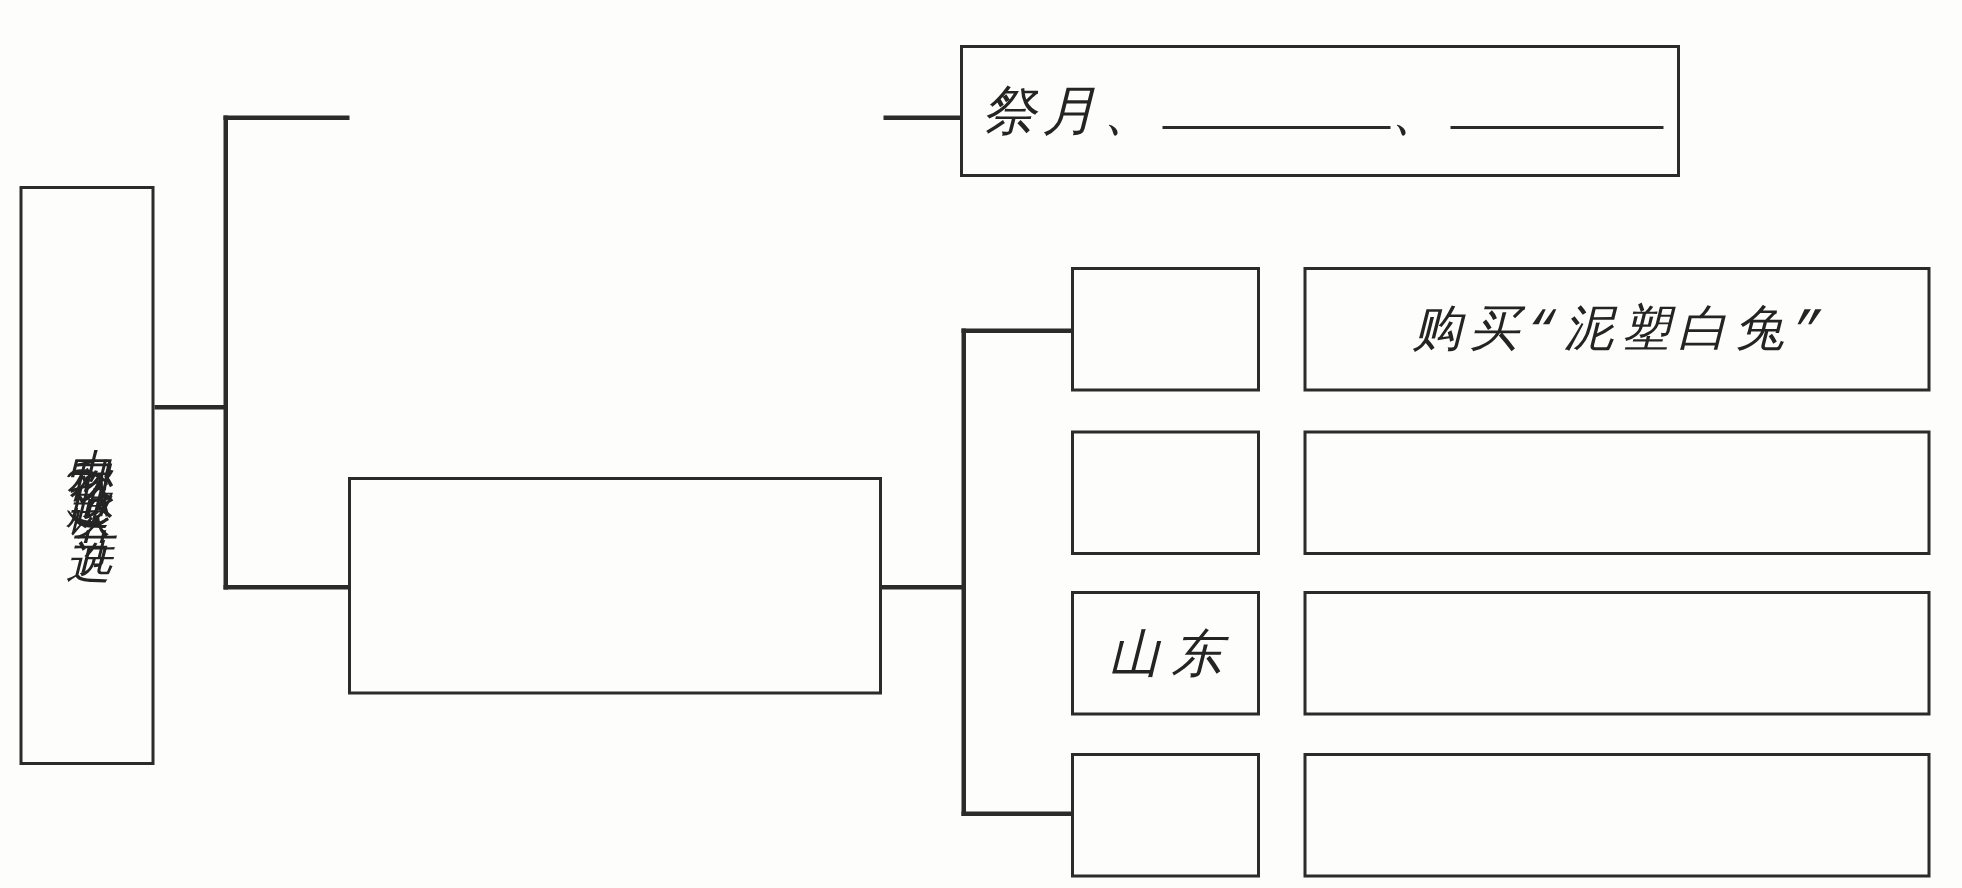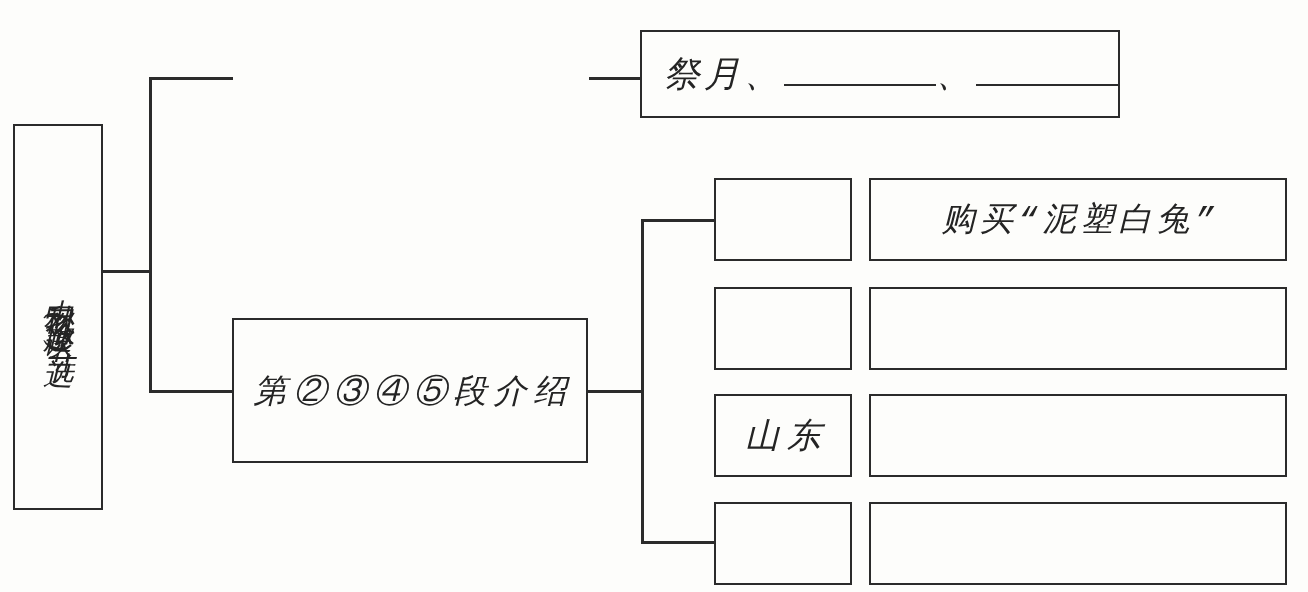--- a/index.html
+++ b/index.html
@@ -34,36 +34,36 @@
     font-size: 30px;
     letter-spacing: 6px;
     line-height: 1;
   }
 
   
   .branch1-box { left: 232px; top: 6px; width: 358px; height: 144px; flex-direction: column; }
   .branch1-box .bline { font-size: 34px; letter-spacing: 12px; line-height: 60px; white-space: nowrap; text-indent: 12px; }
 
   
-  .detail1-box { left: 640px; top: 30px; width: 480px; height: 88px; justify-content: flex-end; padding-left: 4px; }
+  .detail1-box { left: 640px; top: 30px; width: 480px; height: 88px; justify-content: center; padding-left: 4px; }
   .detail1-box .fill-line { font-size: 36px; letter-spacing: 4px; white-space: nowrap; }
   .blank {
     display: inline-block;
     border-bottom: 2.5px solid #2b2b2b;
     height: 2px;
   }
   .blank-1 { width: 152px; }
   .blank-2 { width: 142px; }
 
   
   .branch2-box { left: 232px; top: 318px; width: 356px; height: 145px; flex-direction: column; }
   .branch2-box .bline { font-size: 33px; letter-spacing: 7px; line-height: 60px; white-space: nowrap; text-indent: 7px; }
 
   
-  .region-box { left: 714px; width: 138px; height: 83px; }
+  .region-box { left: 714px; width: 126px; height: 83px; }
   .custom-box { left: 869px; width: 418px; height: 83px; }
   .row-y-0 { top: 178px; }
   .row-y-1 { top: 287px; }
   .row-y-2 { top: 394px; }
   .row-y-3 { top: 502px; }
   .region-box .rtext { font-size: 34px; letter-spacing: 8px; text-indent: 8px; white-space: nowrap; }
   .custom-box .ctext { font-size: 33px; letter-spacing: 5px; text-indent: 5px; white-space: nowrap; font-family: Liberation Mono, monospace; }
 </style>
 </head>
 <body>
@@ -83,21 +83,20 @@
   <div class="box root-box">
     <span class="vtext cjk">中秋习俗趣谈(节选)</span>
   </div>
 
 
   <div class="box detail1-box">
     <span class="fill-line cjk"><span>祭月、</span><span class="blank blank-1"></span><span>、</span><span class="blank blank-2"></span></span>
   </div>
 
   <div class="box branch2-box">
-    <span class="bline cjk">第②③④⑤段介绍</span>
   </div>
 
   <div class="box region-box row-y-0">
     <span class="rtext cjk"></span>
   </div>
   <div class="box custom-box row-y-0">
     <span class="ctext cjk">购买“泥塑白兔”</span>
   </div>
 
   <div class="box region-box row-y-1">

